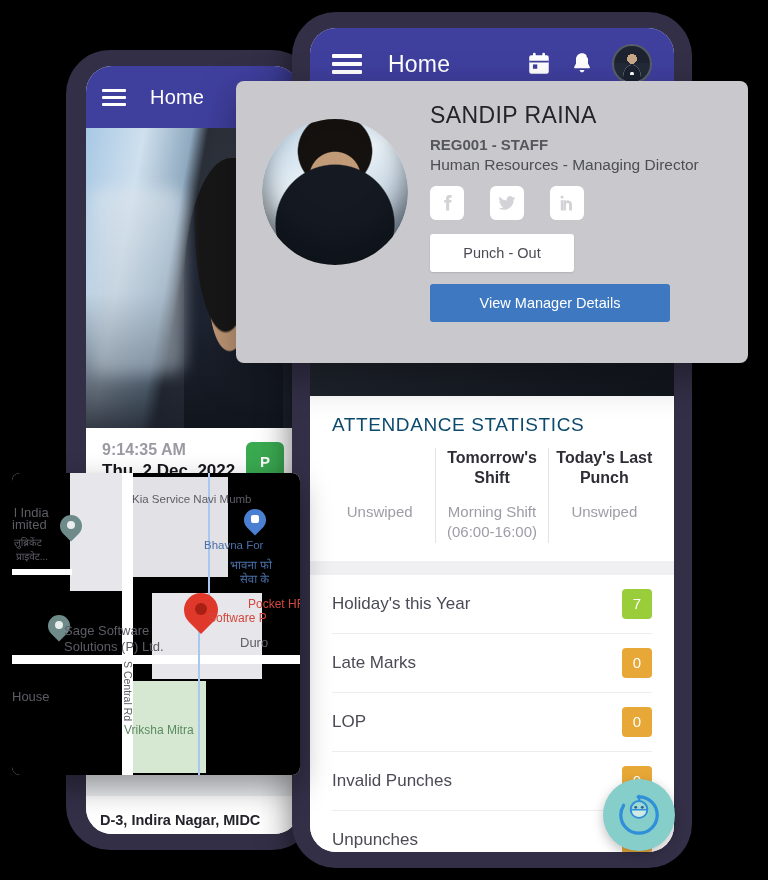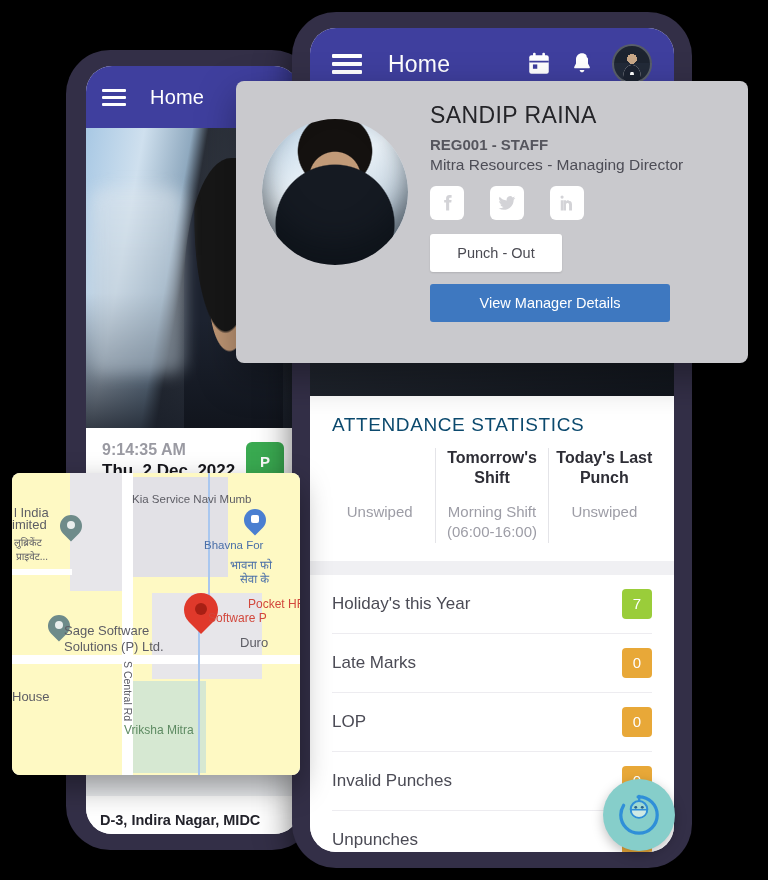--- a/index.html
+++ b/index.html
@@ -168,34 +168,34 @@
     display:flex; align-items:center; justify-content:center; cursor:pointer;
   }
   .social-btn svg{ width:20px; height:20px; fill:#d3d3d7; }
   .punch-row{ display:flex; gap:14px; margin-top:14px; }
   .punch-btn{
     background:#fff; border:none; border-radius:3px; cursor:pointer;
     padding: 11px 0; width: 104px; font-size:14.5px;
     font-family:"Liberation Sans", sans-serif; color:#1d1d22;
     box-shadow: 0 1px 2px rgba(0,0,0,.12);
   }
-  .punch-btn.out{ color:#4b4b53; width: 132px; }
+  .punch-btn.out{ color:#4b4b53; width: 144px; }
   .view-mgr{
     margin-top:12px; width: 240px; background:#3e78c0; color:#fff;
     border:none; border-radius:3px; padding: 11px 0; font-size:14.5px;
     font-family:"Liberation Sans", sans-serif; cursor:pointer;
   }
 
   
   #map-card{
     position:absolute; left:12px; top:473px; width:288px; height:302px;
     background:#f1f1f3; border-radius:8px; overflow:hidden;
     box-shadow: 0 12px 30px rgba(0,0,0,.38);
   }
-  .map-bg{ position:absolute; inset:0; background:#fef9c3; }
+  .map-bg{ position:absolute; inset:0; background:#000000; }
   .map-block{ position:absolute; background:#e7e6ea; }
   .map-green{ position:absolute; background:#d6e8d2; }
   .map-road{ position:absolute; background:#ffffff; }
   .map-water{ position:absolute; border-left:2px solid #a9c7ef; }
   .map-lbl{ position:absolute; font-size:11.5px; color:#5d5d65; white-space:nowrap; }
   .map-lbl.dev{ font-size:10px; }
   .map-lbl.red{ color:#d2473c; font-size:12px; font-weight:400; }
   .map-lbl.blue{ color:#4a6fa8; font-size:11.5px; }
   .map-lbl.green-t{ color:#5d8a62; font-size:12px; }
   .map-lbl.vert{ transform: rotate(90deg); transform-origin: left top; font-size:10.5px; }
@@ -378,21 +378,21 @@
       <div class="map-lbl" style="left:228px;top:162px;font-size:13px;">Duro</div>
       <div class="map-lbl" style="left:0px;top:216px;font-size:13px;">House</div>
     </div>
   </div>
 
   <div id="profile-card">
     <div id="profile-photo"></div>
     <div class="profile-info">
       <div class="profile-name">SANDIP RAINA</div>
       <div class="profile-meta1">REG001 - STAFF</div>
-      <div class="profile-meta2">Mitra Resources - Managing Director</div>
+      <div class="profile-meta2">Human Resources - Managing Director</div>
 
       <div class="social-row">
         <div class="social-btn">
           <svg viewBox="0 0 24 24">
               <path d="M14.6 8.4V6.8c0-.8.2-1.2 1.4-1.2h1.5V2.5h-2.5c-3 0-4.1 1.5-4.1 4v1.9H8.6v3.1h2.3V21h3.7v-9.5h2.5l.4-3.1z"></path>
             </svg>
         </div>
         <div class="social-btn">
           <svg viewBox="0 0 24 24">
               <path d="M22 5.9c-.7.3-1.5.6-2.4.7.9-.5 1.5-1.3 1.8-2.3-.8.5-1.7.8-2.6 1A4.1 4.1 0 0 0 11.7 9 11.7 11.7 0 0 1 3.2 4.6a4.1 4.1 0 0 0 1.3 5.5c-.7 0-1.3-.2-1.9-.5 0 2 1.4 3.7 3.3 4.1-.6.2-1.2.2-1.9.1.5 1.7 2.1 2.9 3.9 2.9A8.3 8.3 0 0 1 2 18.4a11.7 11.7 0 0 0 6.3 1.8c7.6 0 11.7-6.3 11.7-11.7v-.5c.8-.6 1.5-1.3 2-2.1z"></path>

